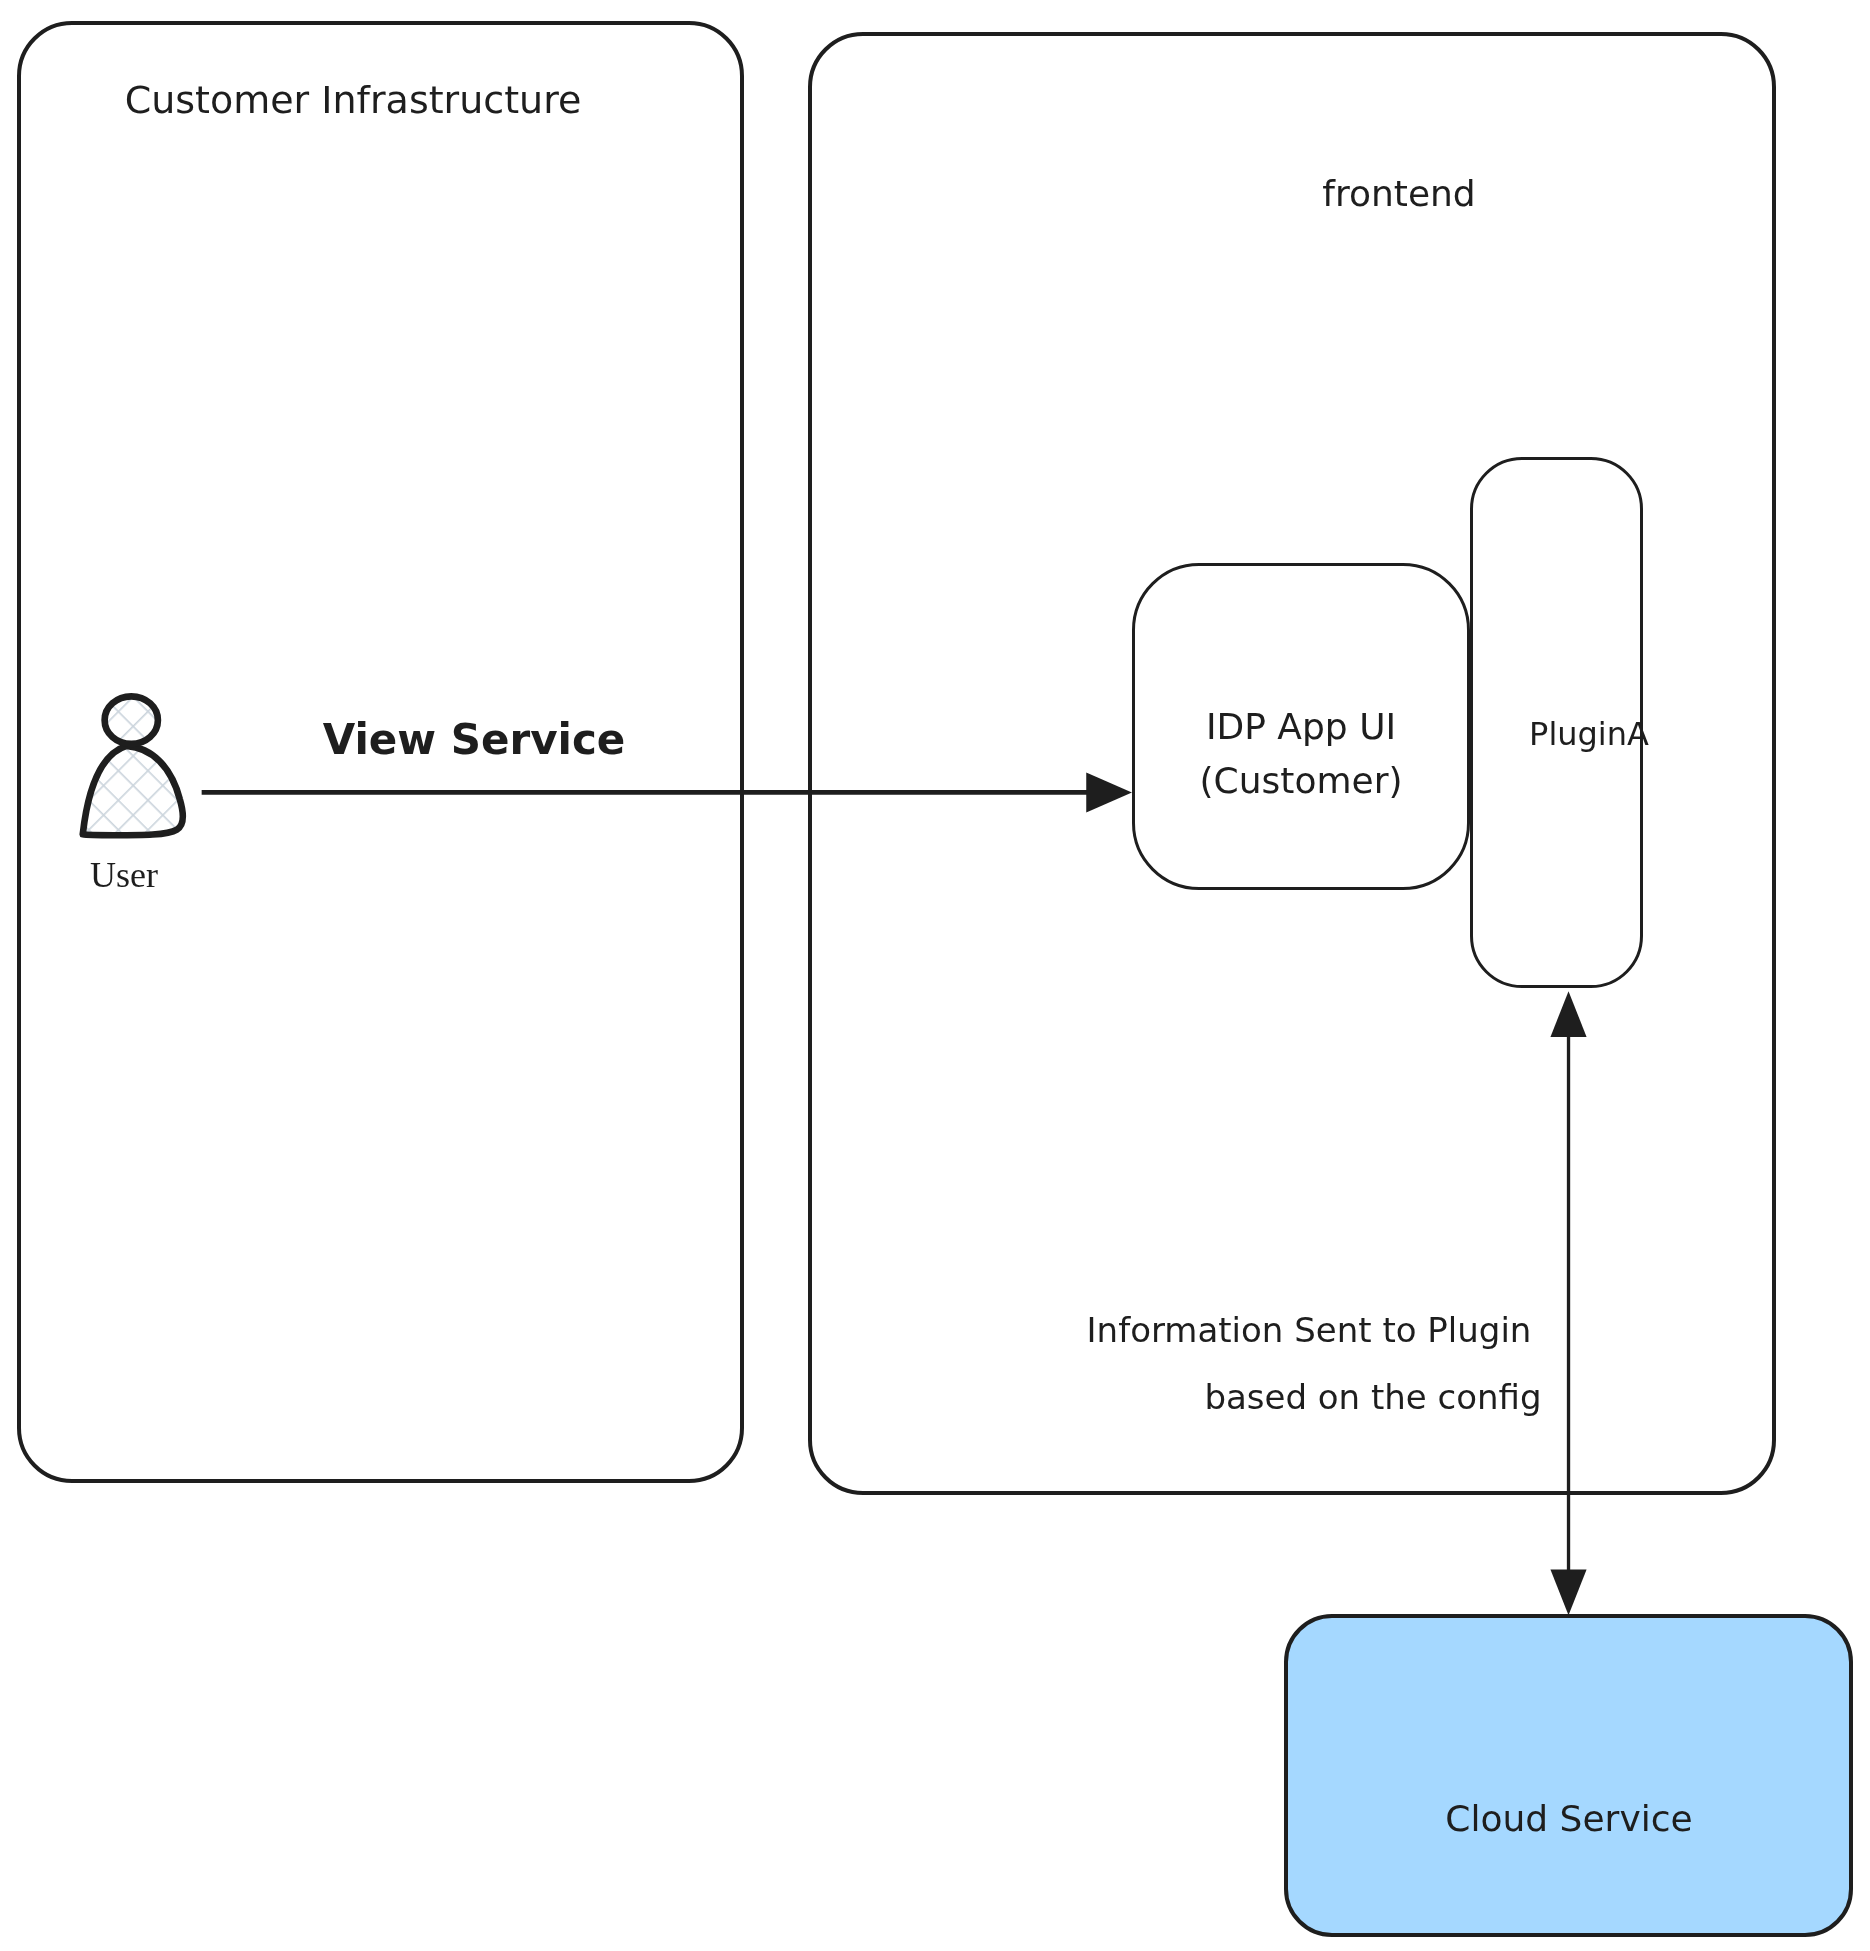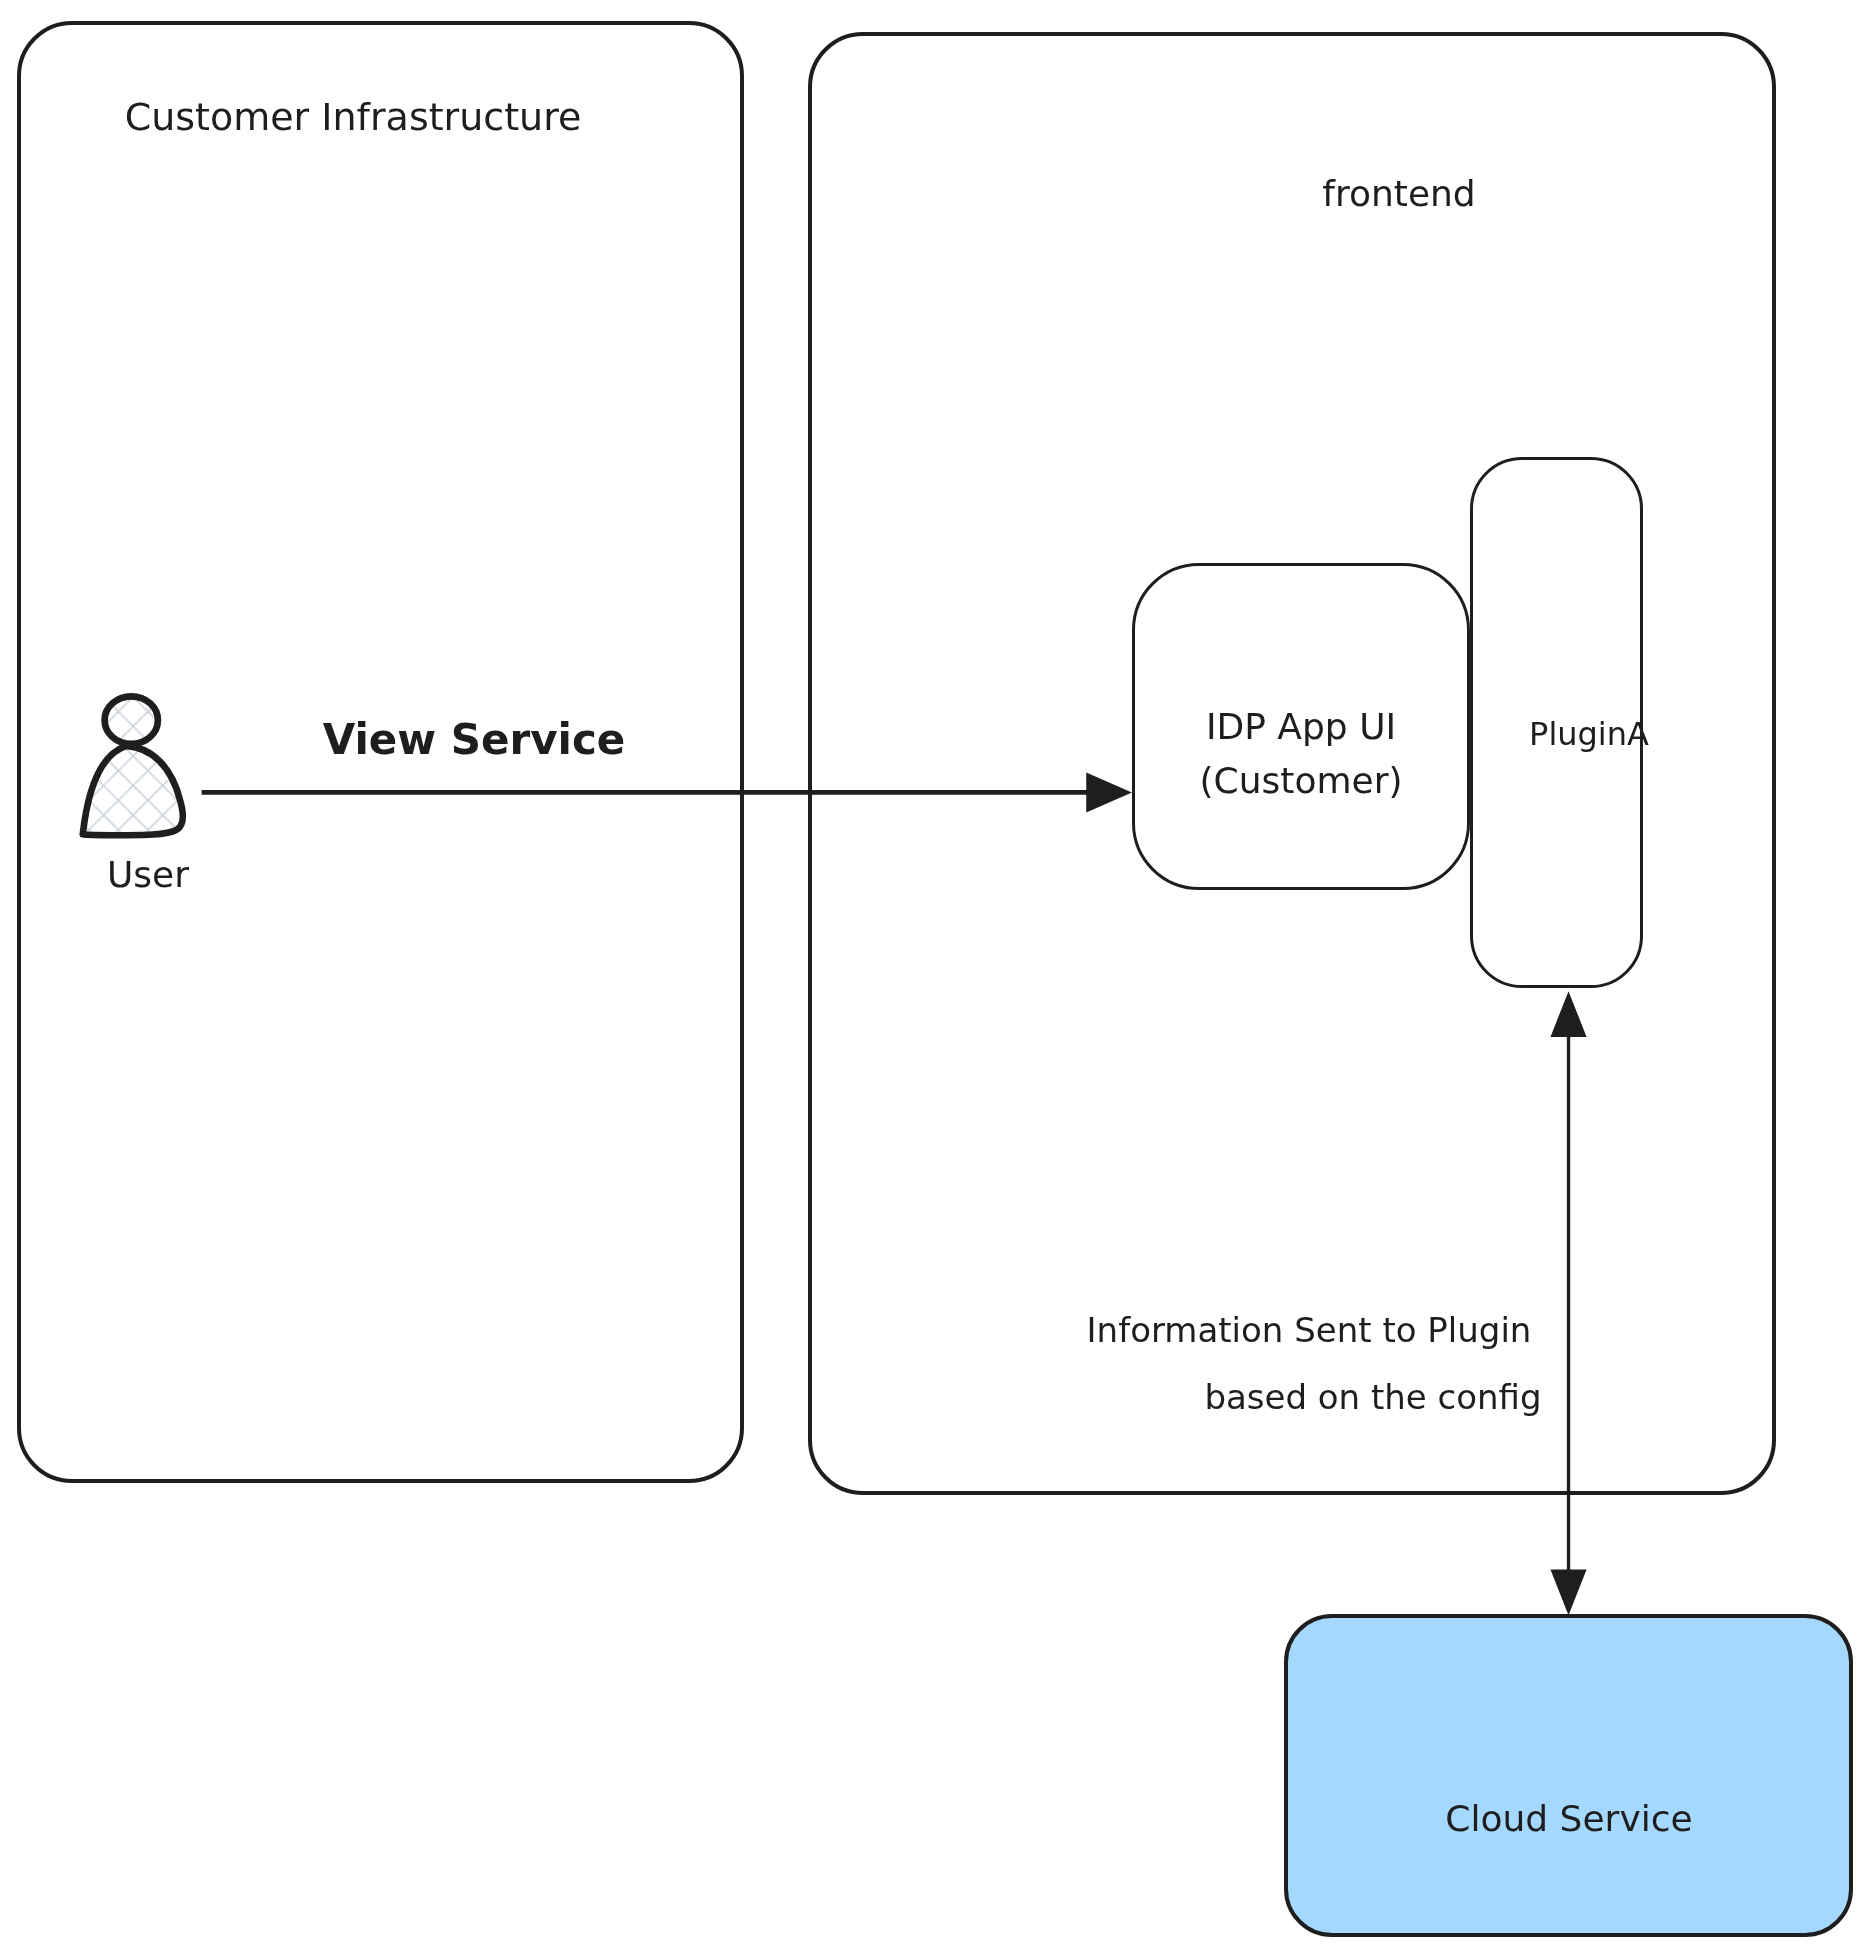--- a/index.html
+++ b/index.html
@@ -22,36 +22,36 @@
   .big-label{font-size:42px;font-weight:bold;}
   svg.overlay{position:absolute;left:0;top:0;z-index:6;pointer-events:none;}
   .z1{z-index:1}.z2{z-index:2}.z3{z-index:3}.z4{z-index:4}
 </style>
 </head>
 <body>
 
 <div id="canvas">
 
   <div class="box outer-box z1" style="left:17px;top:21px;width:727px;height:1462px;"></div>
-  <div class="label box-title centered z2" style="left:353px;top:95px;">Customer Infrastructure</div>
+  <div class="label box-title centered z2" style="left:353px;top:78px;">Customer Infrastructure</div>
 
   <div class="box outer-box z1" style="left:808px;top:32px;width:968px;height:1463px;"></div>
   <div class="label sub-label centered z2" style="left:1399px;top:173px;">frontend</div>
 
   <div class="box inner-box z2" style="left:1132px;top:563px;width:338px;height:327px;border-radius:67px;"></div>
   <div class="label sub-label centered z3" style="left:1301px;top:706px;">IDP App UI</div>
   <div class="label sub-label centered z3" style="left:1301px;top:760px;">(Customer)</div>
 
   <div class="box inner-box z3" style="left:1470px;top:457px;width:173px;height:531px;border-radius:52px;"></div>
   <div class="label centered z4" style="left:1559px;top:715px;font-size:32px;margin-left:30px;">PluginA</div>
 
   <div class="box z2" style="left:1284px;top:1614px;width:569px;height:323px;border:4.8px solid #1e1e1e;border-radius:48px;background:#a5d8ff;"></div>
   <div class="label sub-label centered z3" style="left:1569px;top:1798px;text-align:right;">Cloud Service</div>
 
-  <div class="label sub-label centered z2" style="left:148px;top:854px;">User</div>
+  <div class="label sub-label centered z2" style="left:124px;top:854px;font-family:Liberation Serif, serif;">User</div>
 
   <div class="label big-label centered z2" style="left:474px;top:715px;">View Service</div>
   <div class="label edge-label centered z2" style="left:1309px;top:1265px;">Information Sent to Plugin</div>
   <div class="label edge-label centered z2" style="left:1373px;top:1332px;">based on the config</div>
 
   <svg class="overlay" width="1871" height="1952" viewBox="0 0 1967 2052">
     <defs>
       <pattern id="hatch" width="22" height="22" patternUnits="userSpaceOnUse" patternTransform="rotate(45)">
         <rect width="22" height="22" fill="#ffffff"></rect>
         <line x1="0" y1="0" x2="0" y2="22" stroke="#ccd5dd" stroke-width="3.5"></line>

